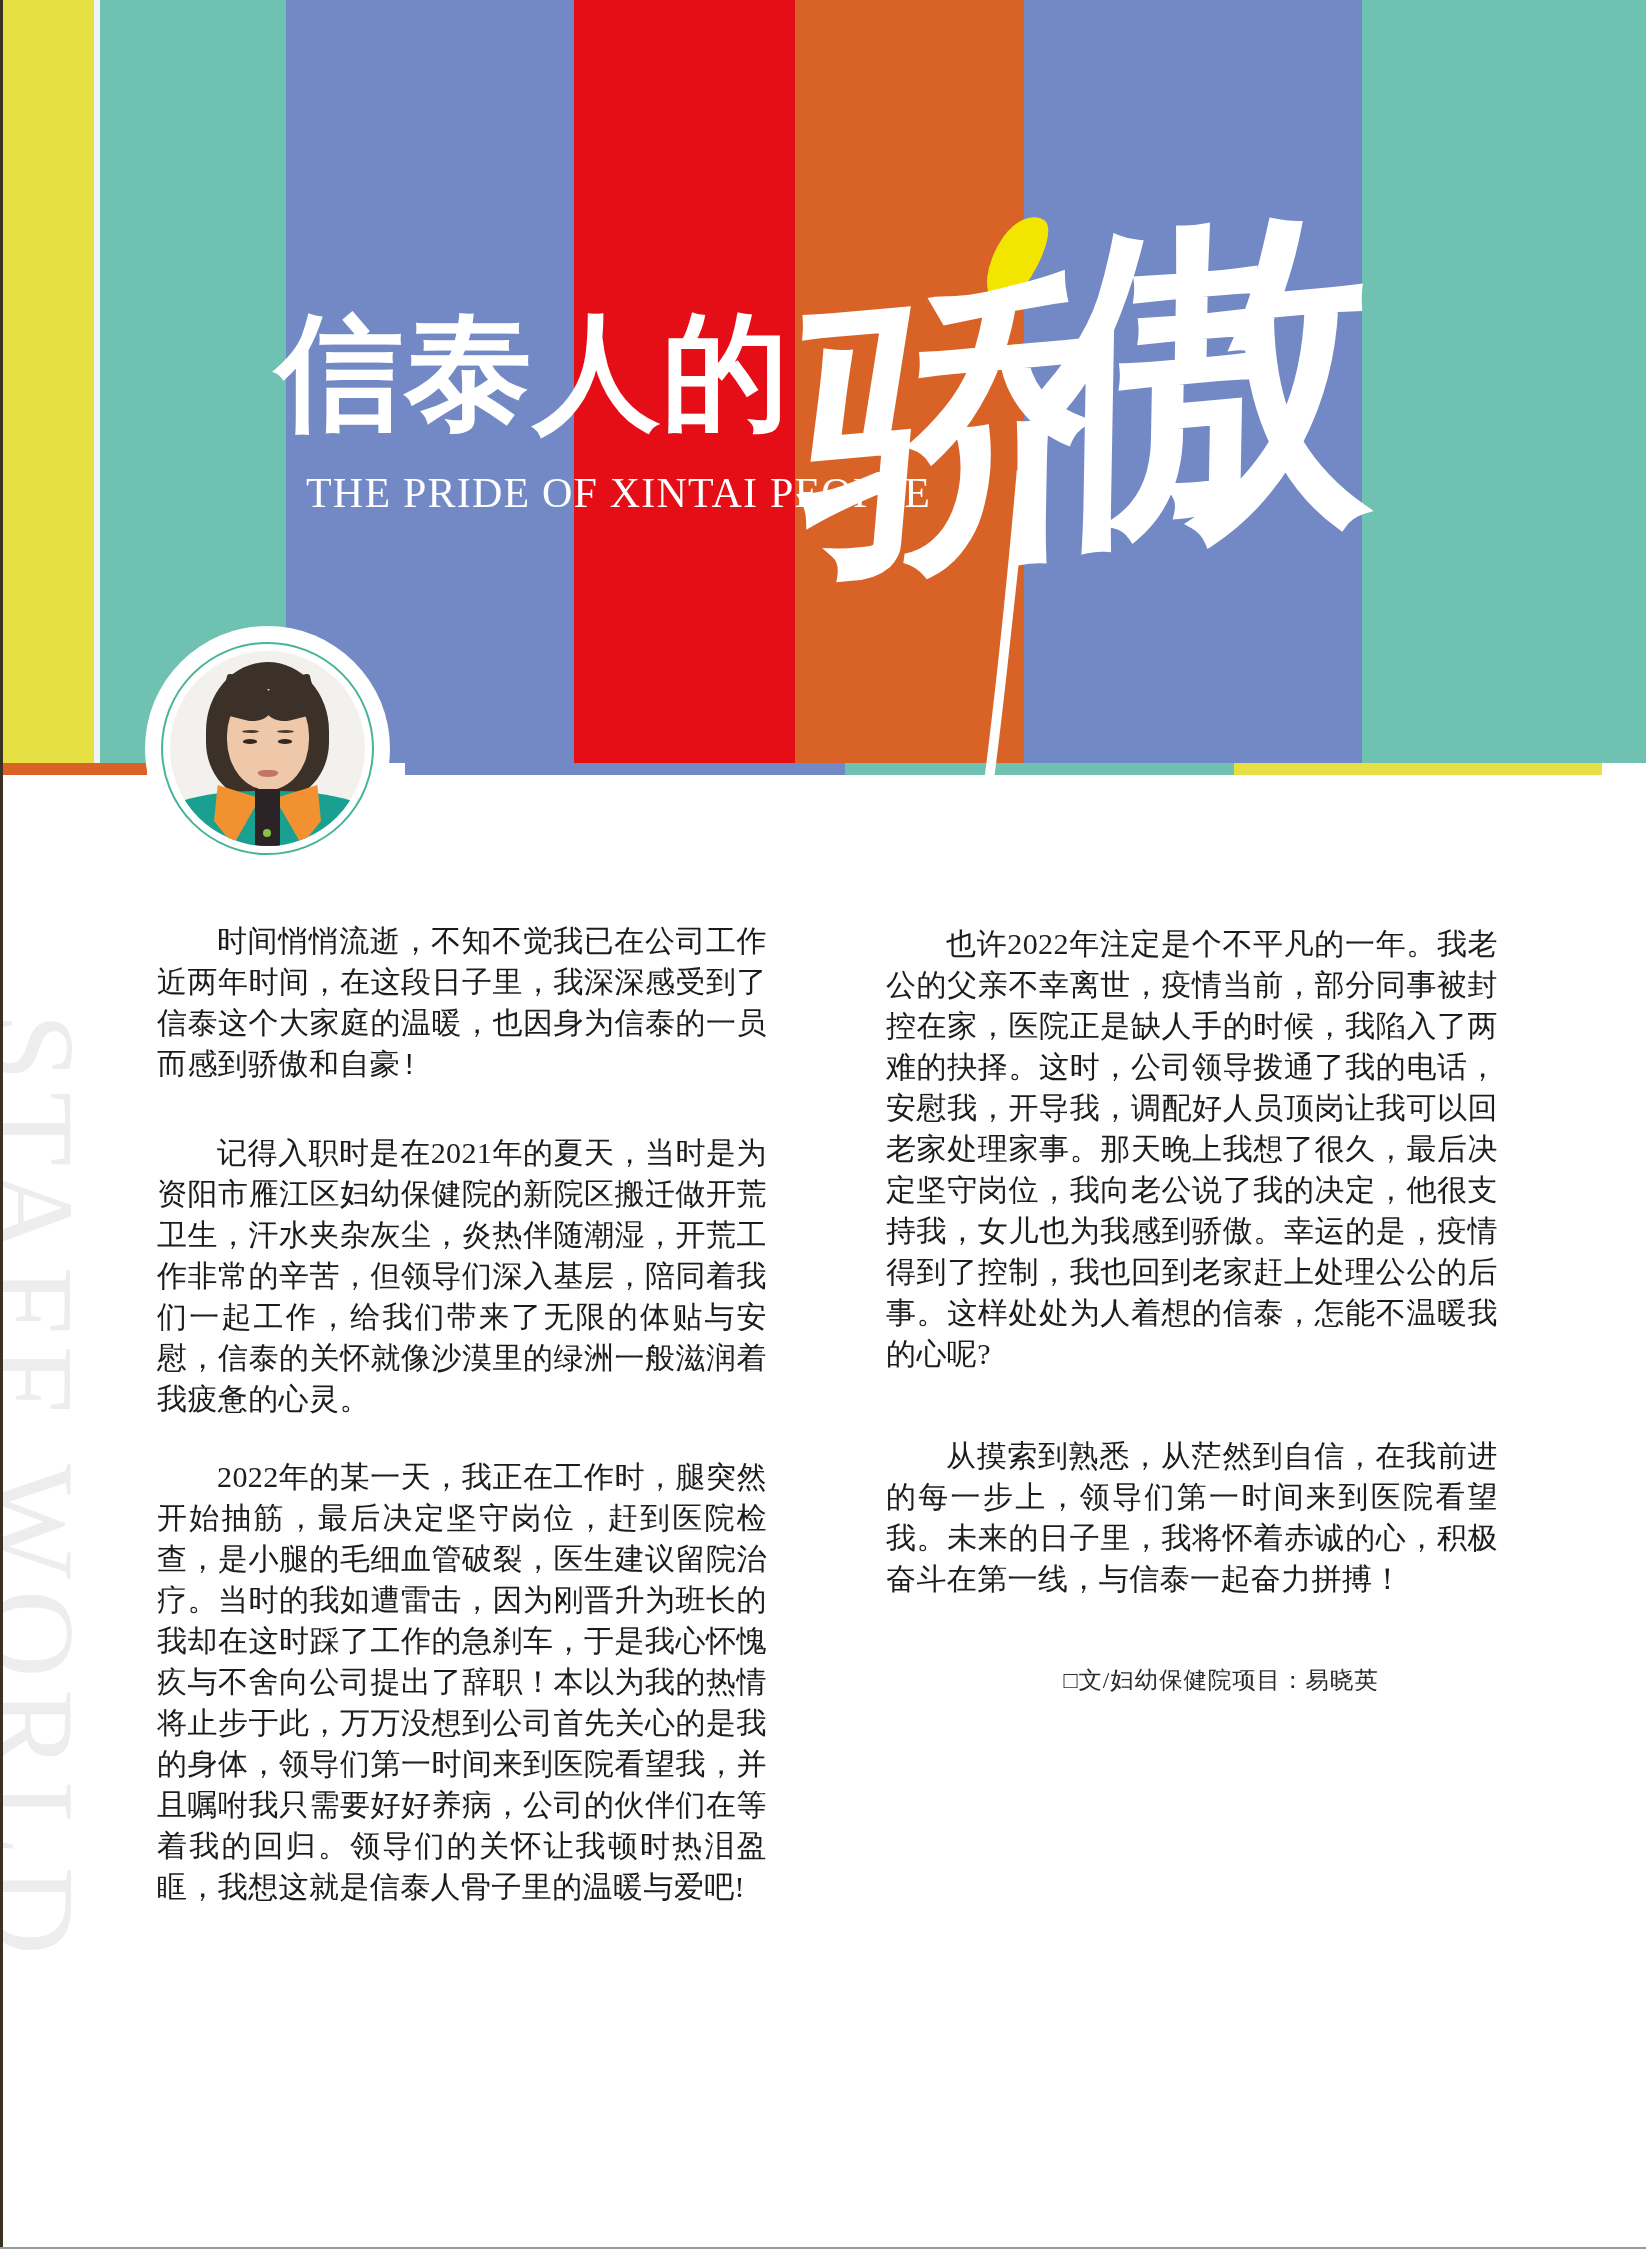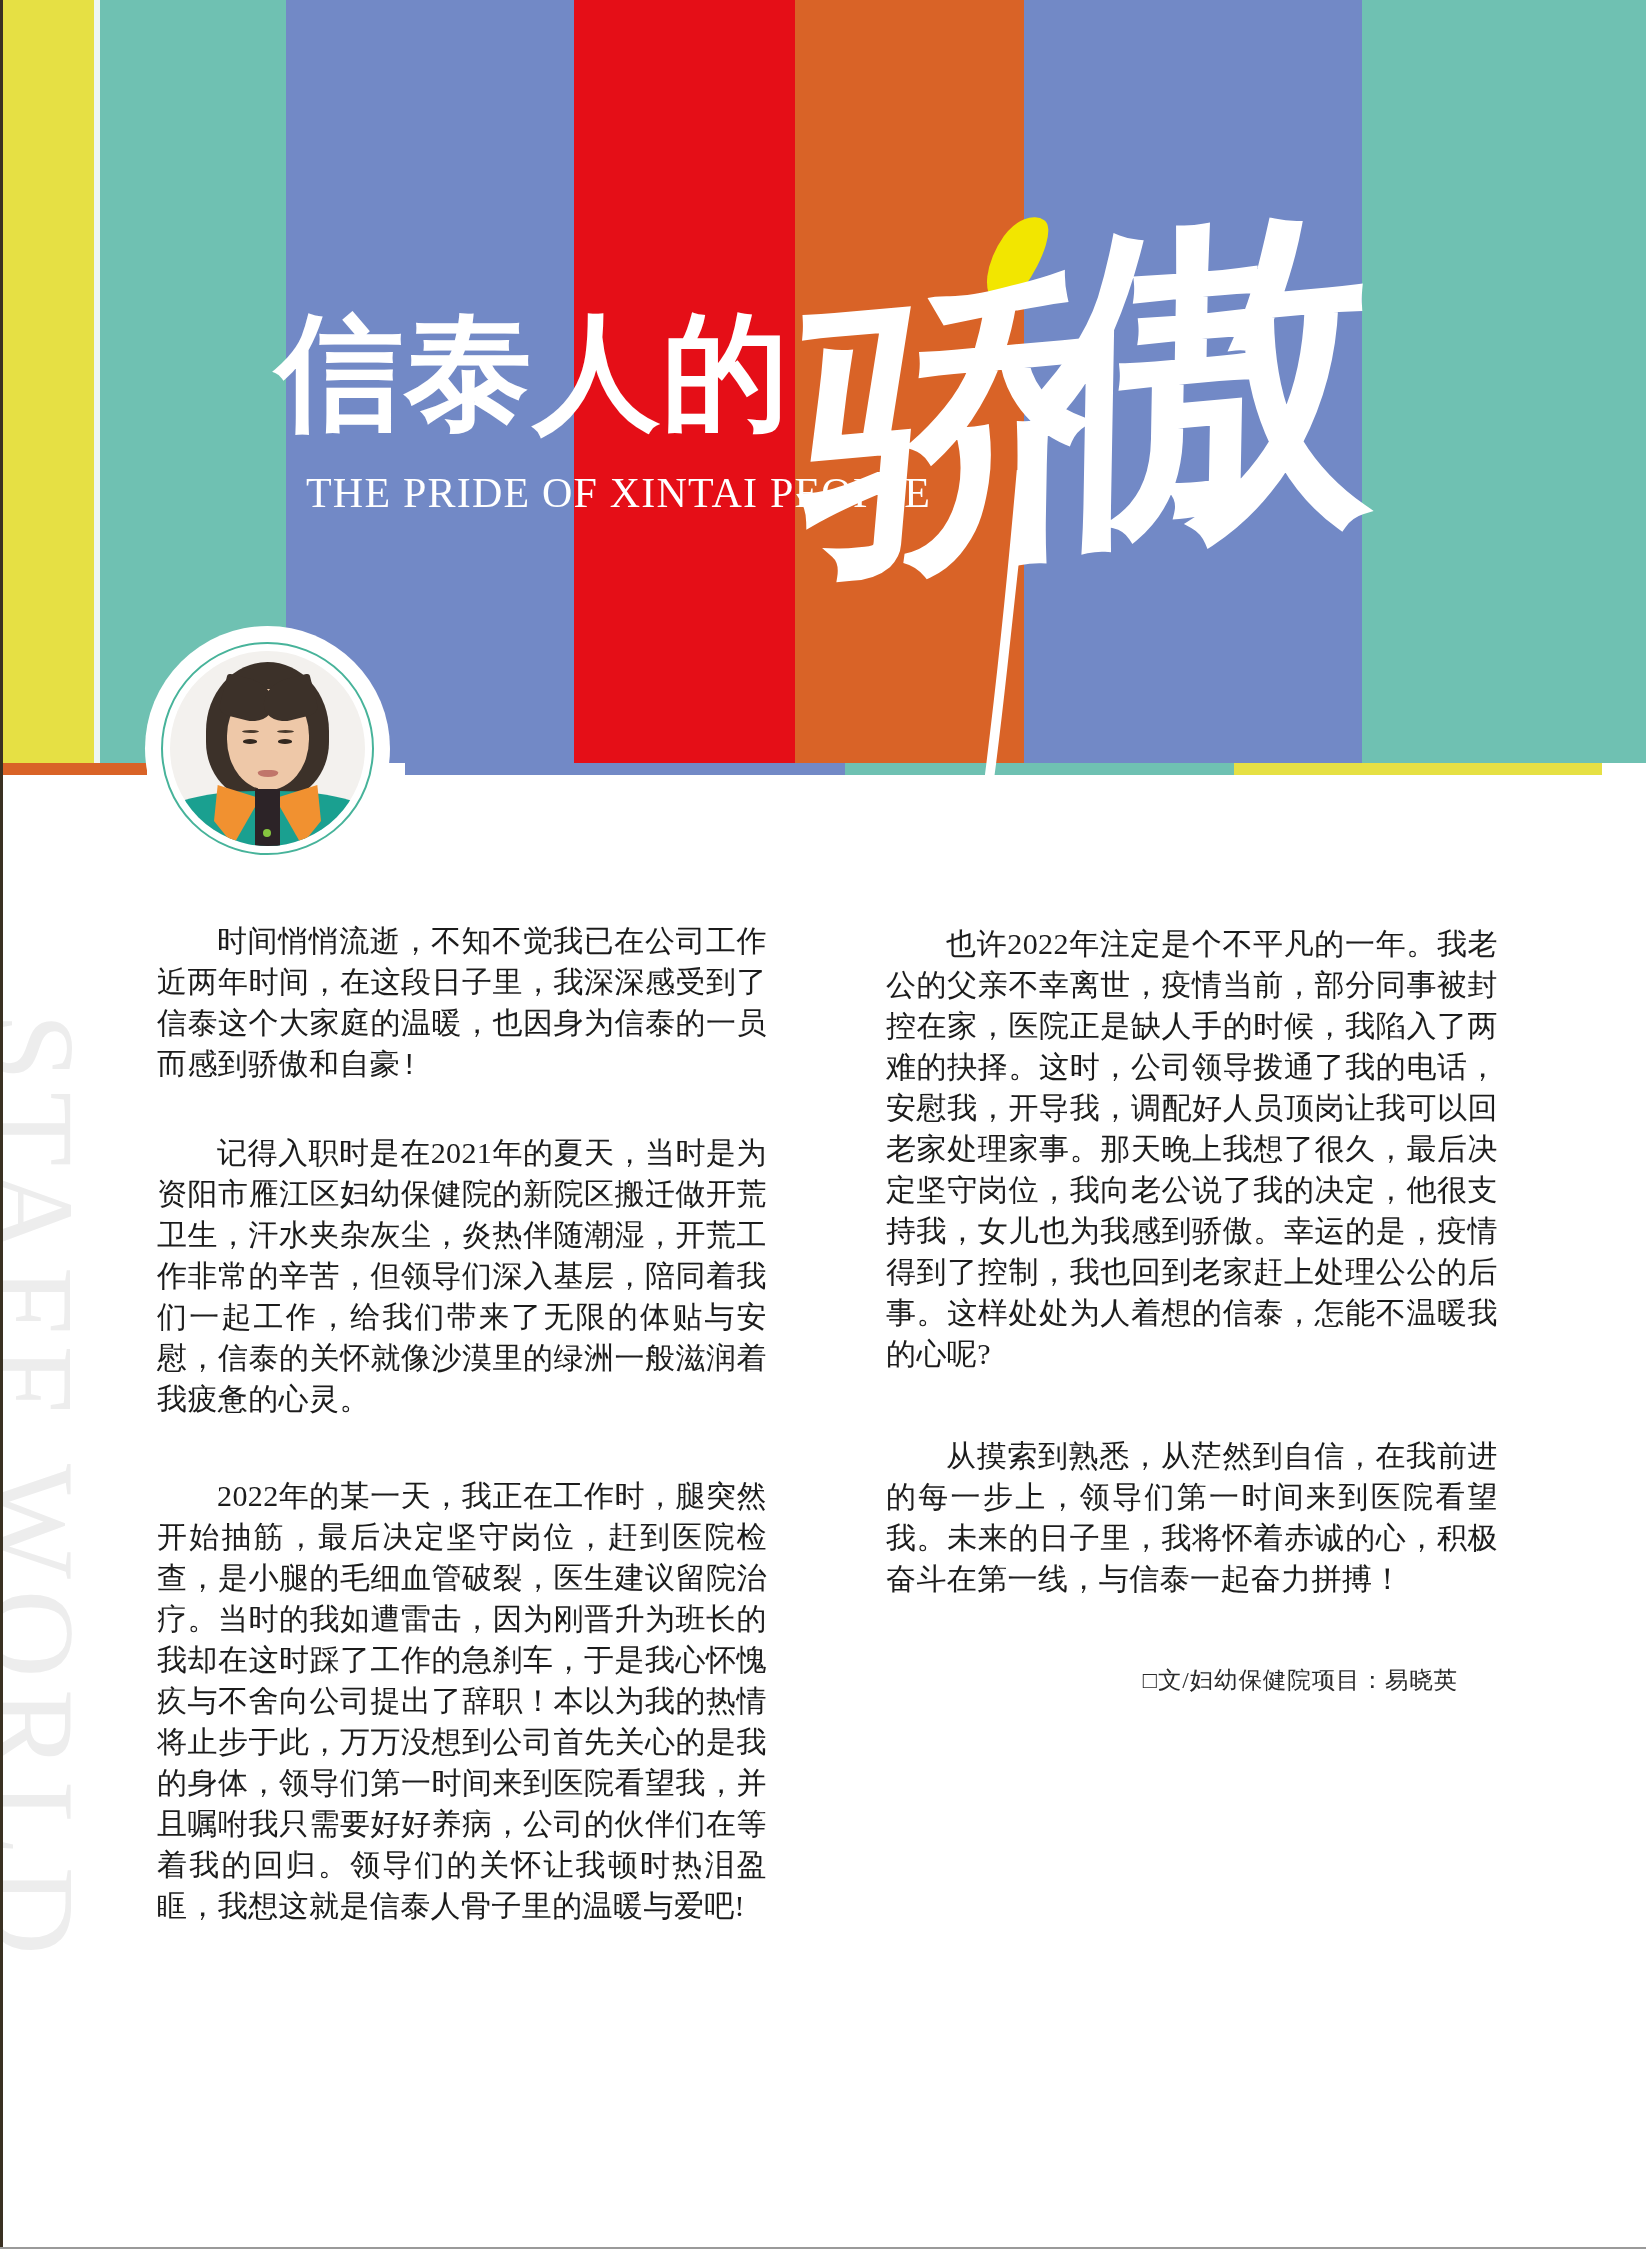--- a/index.html
+++ b/index.html
@@ -85,25 +85,25 @@
   }
   
   .col{position:absolute;top:923px;}
   .col-left{left:157px;width:610px;}
   .col-right{left:886px;width:612px;}
   .col p{
     margin:0;font-size:30px;line-height:41px;color:#1c1c1c;
     text-align:justify;text-indent:2em;letter-spacing:0.4px;
   }
   .col-left p.p1{margin-bottom:45px;font-family:Liberation Mono, monospace;}
-  .col-left p.p2{margin-bottom:56px;}
+  .col-left p.p2{margin-bottom:37px;}
   .col-right p.p1{margin-bottom:61px;}
   .attribution{
-    position:absolute;left:852px;top:1664px;width:606px;
-    font-size:23.6px;color:#2a2a2a;text-align:right;letter-spacing:0.8px;
+    position:absolute;left:918px;top:1664px;width:606px;
+    font-size:23.6px;color:#2a2a2a;text-align:center;letter-spacing:0.8px;
   }
   
   .edge-left{position:absolute;left:0;top:0;width:3.1px;height:2250px;background:#3a3122;}
   .edge-bottom{position:absolute;left:0;top:2247px;width:1647px;height:3.1px;background:#9a9a9a;}
 </style>
 </head>
 <body>
 
 <div class="page">
 

